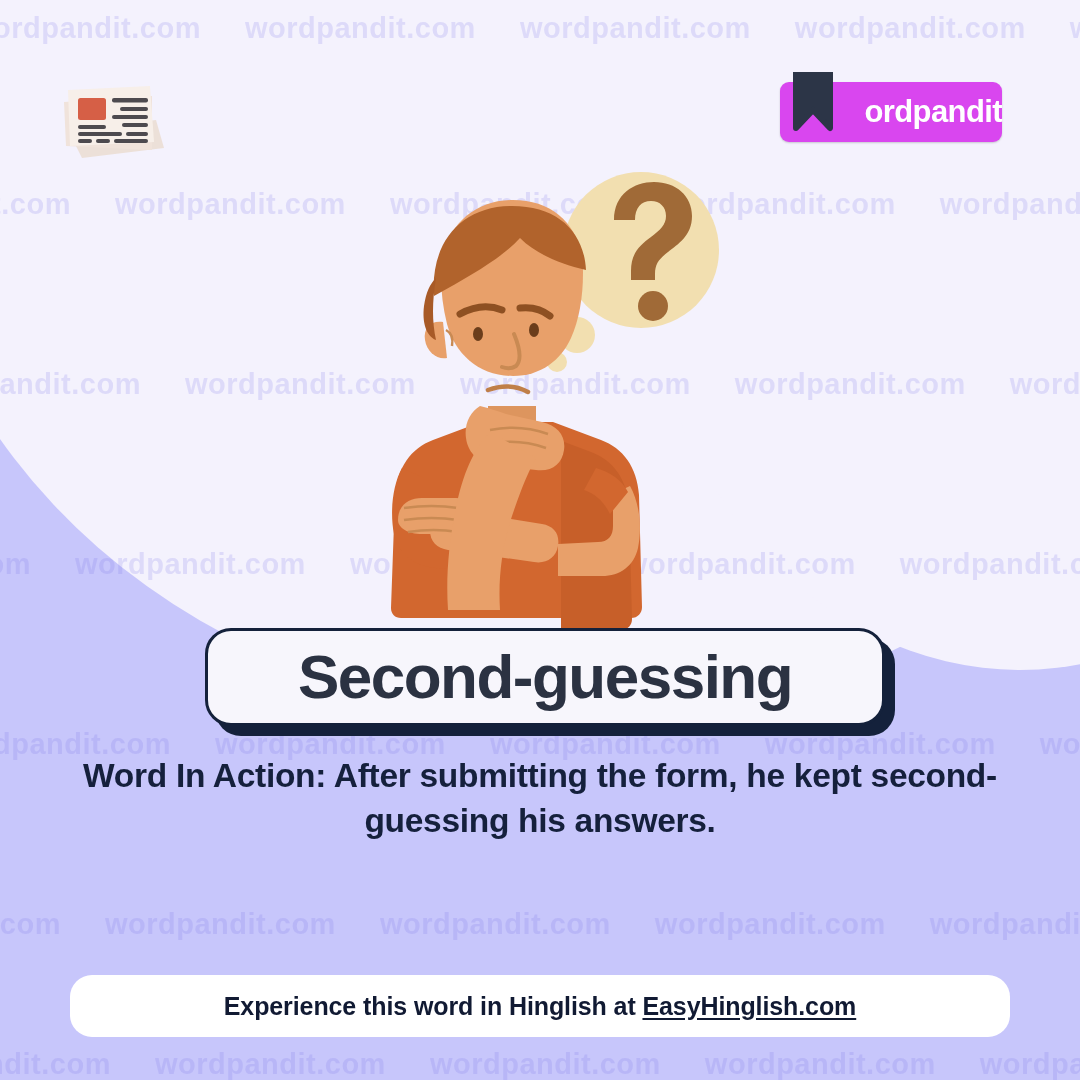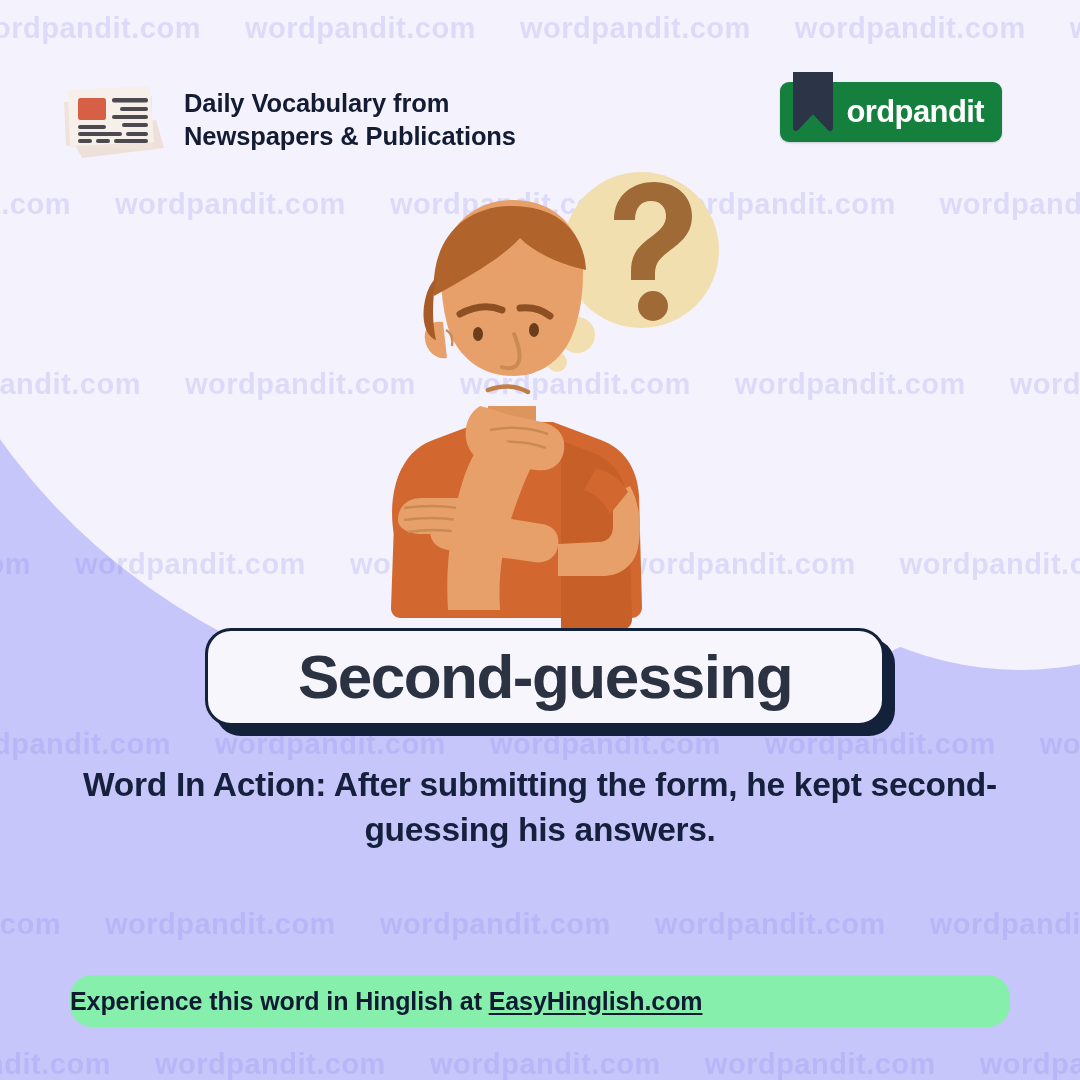--- a/index.html
+++ b/index.html
@@ -91,26 +91,25 @@
     letter-spacing: -0.1px;
     white-space: pre-line;
   }
 
   .logo-box {
     position: absolute;
     right: 78px;
     top: 10px;
     width: 222px;
     height: 60px;
-    background: #15803d;
+    background: #d946ef;
     border-radius: 9px;
     display: flex;
     align-items: center;
     justify-content: flex-end;
-    padding-right: 18px;
     box-sizing: border-box;
     box-shadow: 0 1px 2px rgba(0,0,0,0.18);
   }
   .logo-mark {
     position: absolute;
     left: 12px;
     top: -12px;
     width: 42px;
     height: 62px;
   }
@@ -182,33 +181,34 @@
     text-align: center;
     color: #15203c;
   }
   .definition-line,
   .example-line {
     font-weight: 700;
     font-size: 33.5px;
     line-height: 1.33;
     letter-spacing: -0.3px;
   }
-  .example-line { margin-top: 11px; }
+  .example-line { margin-top: 2px; }
 
   
   .footer-bar {
     position: absolute;
     left: 70px;
     top: 975px;
     width: 940px;
-    height: 52px;
-    background: #86efac;
+    height: 62px;
+    background: #ffffff;
     border-radius: 22px;
     display: flex;
     align-items: center;
+    justify-content: center;
     z-index: 6;
   }
   .footer-text {
     font-weight: 700;
     font-size: 25px;
     color: #111a33;
     letter-spacing: -0.1px;
   }
   .footer-link {
     text-decoration: underline;
@@ -250,22 +250,20 @@
           <rect x="60" y="43" width="36" height="4" rx="2" fill="#4d4a4f"></rect>
           <rect x="70" y="51" width="26" height="4" rx="2" fill="#4d4a4f"></rect>
           <rect x="26" y="53" width="28" height="4" rx="2" fill="#4d4a4f"></rect>
           <rect x="26" y="60" width="44" height="4" rx="2" fill="#4d4a4f"></rect>
           <rect x="74" y="60" width="22" height="4" rx="2" fill="#4d4a4f"></rect>
           <rect x="26" y="67" width="14" height="4" rx="2" fill="#4d4a4f"></rect>
           <rect x="44" y="67" width="14" height="4" rx="2" fill="#4d4a4f"></rect>
           <rect x="62" y="67" width="34" height="4" rx="2" fill="#4d4a4f"></rect>
         </g>
       </svg>
-      <div class="brand-tagline">Daily Vocabulary from
-Newspapers &amp; Publications</div>
     </div>
 
     <div class="logo-box">
       <svg class="logo-mark" viewBox="0 0 42 62">
         <path d="M4 2 L4 58 L21 40 L38 58 L38 2 Z" fill="#2c3547"></path>
         <path d="M4 2 L4 58 L21 40 L38 58 L38 2" fill="none" stroke="#2c3547" stroke-width="6" stroke-linejoin="round"></path>
       </svg>
       <span class="logo-text">ordpandit</span>
     </div>
   </div>

